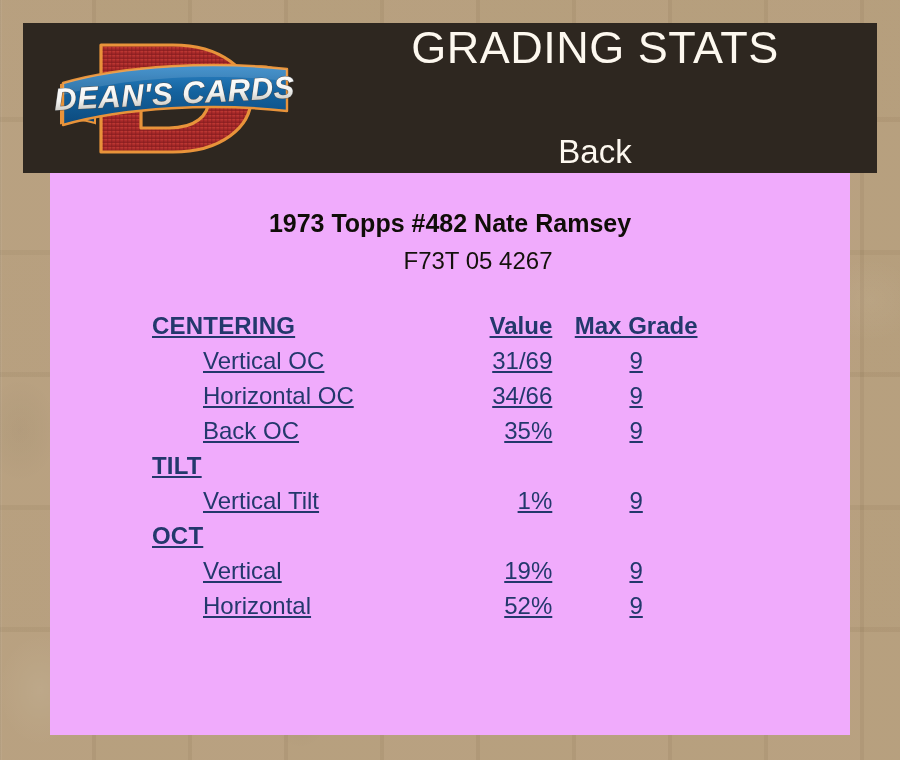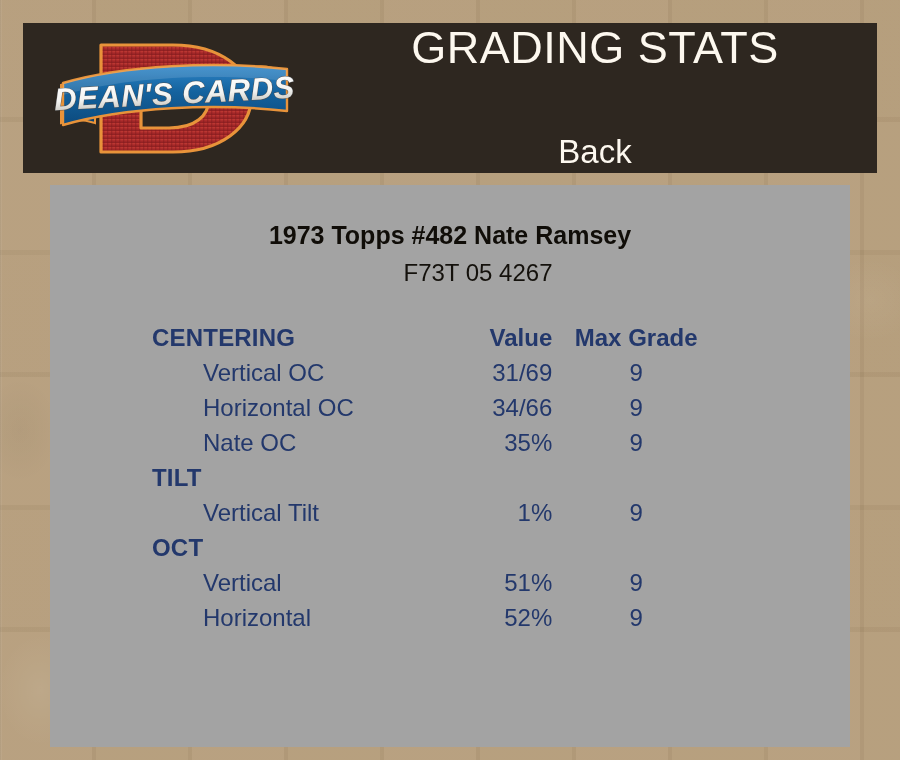--- a/index.html
+++ b/index.html
@@ -93,22 +93,21 @@
     line-height: 1.25;
     margin-top: 12px;
   }
   
   #content-panel {
     position: absolute;
     left: 50px;
     top: 173px;
     width: 800px;
     height: 562px;
-    background-color: #a3a3a3;
-    margin-top: 12px;
+    background-color: #f0abfc;
   }
   #card-title {
     position: absolute;
     left: 0;
     top: 36px;
     width: 800px;
     text-align: center;
     color: #100d08;
     font-size: 25px;
     font-weight: bold;
@@ -125,20 +124,21 @@
     padding-left: 28px;
   }
   
   #stats-table {
     position: absolute;
     left: 0;
     top: 135px;
     width: 648px;
     border-collapse: collapse;
     color: #23386c;
+    text-decoration: underline;
   }
   #stats-table td {
     padding: 0;
     height: 35px;
     vertical-align: middle;
     font-size: 24px;
   }
   .col-label { width: 425px; }
   .col-value { width: 175px; text-align: right; padding-right: 22px !important; }
   .col-grade { width: 200px; text-align: center; }
@@ -240,21 +240,21 @@
           <td class="col-label">Vertical OC</td>
           <td class="col-value">31/69</td>
           <td class="col-grade">9</td>
         </tr>
         <tr class="stat-row">
           <td class="col-label">Horizontal OC</td>
           <td class="col-value">34/66</td>
           <td class="col-grade">9</td>
         </tr>
         <tr class="stat-row">
-          <td class="col-label">Nate OC</td>
+          <td class="col-label">Back OC</td>
           <td class="col-value">35%</td>
           <td class="col-grade">9</td>
         </tr>
 
         <tr class="section-row">
           <td class="col-label">TILT</td>
           <td class="col-value"></td>
           <td class="col-grade"></td>
         </tr>
         <tr class="stat-row">
@@ -263,21 +263,21 @@
           <td class="col-grade">9</td>
         </tr>
 
         <tr class="section-row">
           <td class="col-label">OCT</td>
           <td class="col-value"></td>
           <td class="col-grade"></td>
         </tr>
         <tr class="stat-row">
           <td class="col-label">Vertical</td>
-          <td class="col-value">51%</td>
+          <td class="col-value">19%</td>
           <td class="col-grade">9</td>
         </tr>
         <tr class="stat-row">
           <td class="col-label">Horizontal</td>
           <td class="col-value">52%</td>
           <td class="col-grade">9</td>
         </tr>
 
       </tbody>
     </table>

